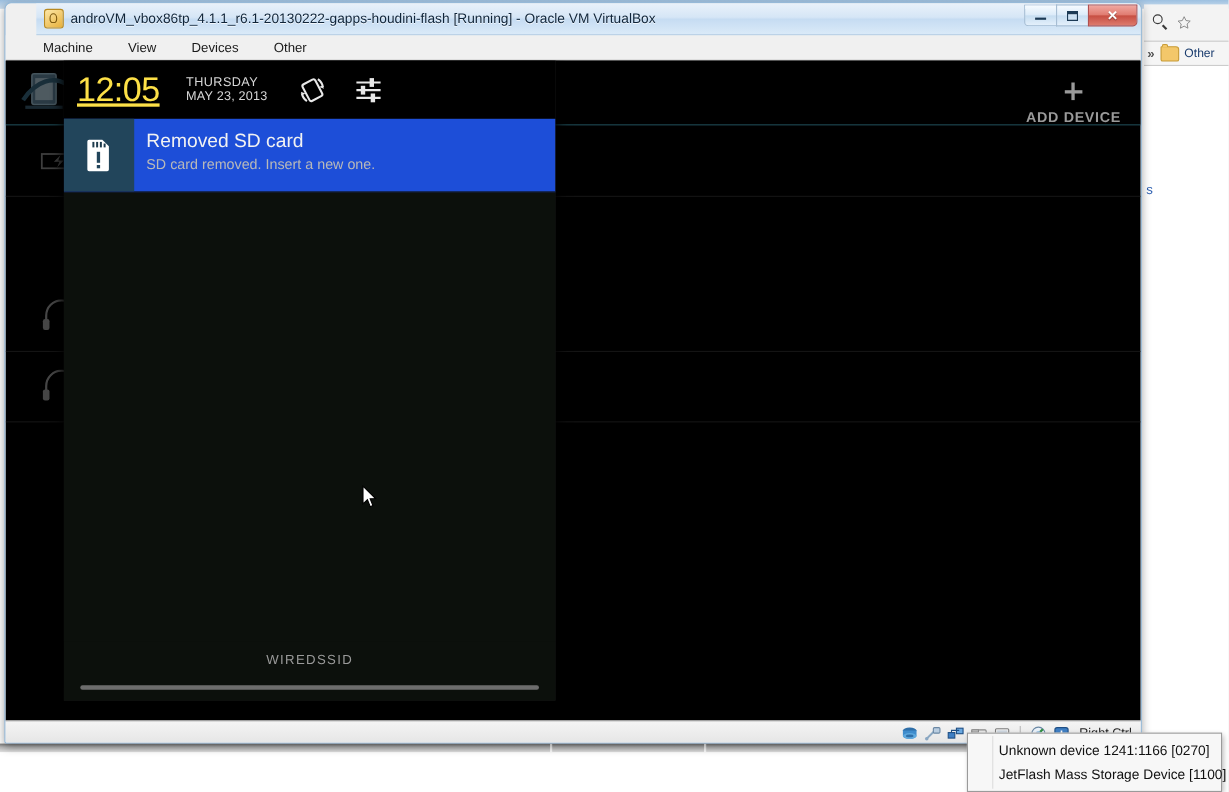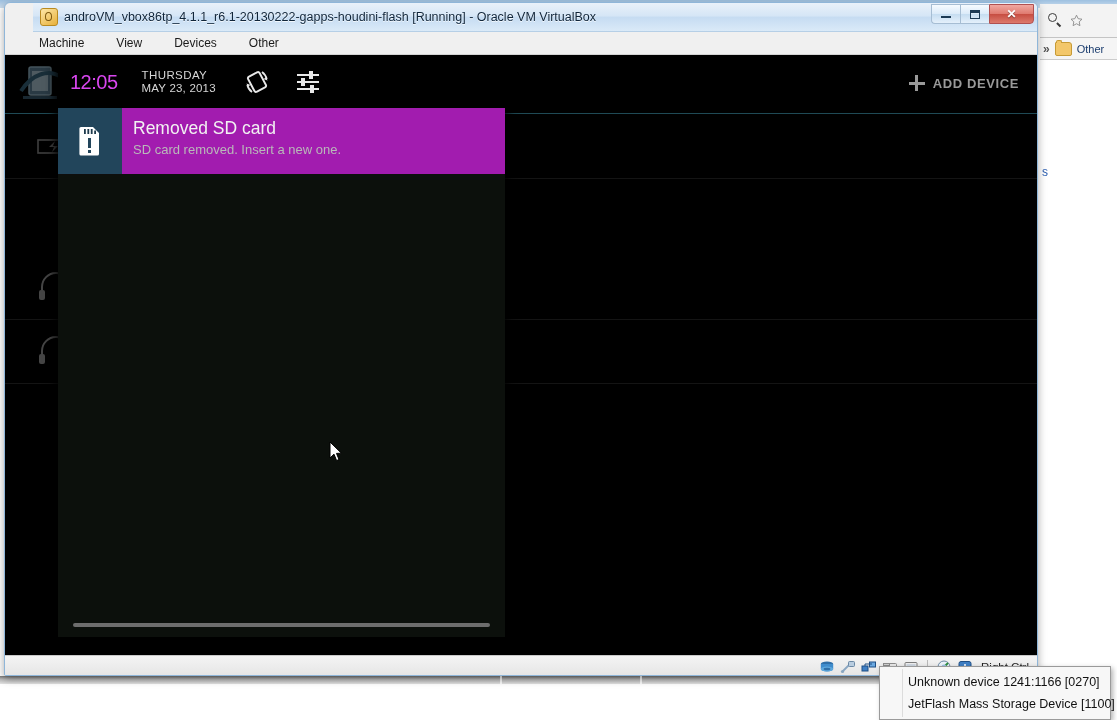--- a/index.html
+++ b/index.html
@@ -147,21 +147,21 @@
   .and-header {
     position: absolute; left: 0; top: 0; width: 100%; height: 58px;
     background: #000;
   }
   .and-header-ico {
     position: absolute; left: 12px; top: 8px; width: 46px; height: 42px;
     opacity: .55;
   }
   .and-add-device {
     position: absolute; right: 18px; top: 20px;
-    display: flex; align-items: center; gap: 8px;
+    display: flex; align-items: center; gap: 8px; flex-direction: column;
   }
   .plus-ico { position: relative; width: 16px; height: 16px; flex: none; }
   .plus-ico::before, .plus-ico::after {
     content: ""; position: absolute; background: #9a9a9a;
   }
   .plus-ico::before { left: 0; top: 6.5px; width: 16px; height: 3px; }
   .plus-ico::after  { top: 0; left: 6.5px; height: 16px; width: 3px; }
   .and-add-label {
     font-size: 13px; letter-spacing: .6px; color: #9a9a9a; font-weight: bold;
   }
@@ -184,32 +184,33 @@
     position: absolute; left: 53px; top: 0; width: 447px; height: 582px;
     background: #181818;
     box-shadow: 2px 0 10px rgba(0,0,0,.8), -2px 0 10px rgba(0,0,0,.8);
     overflow: hidden;
   }
   .shade-header {
     height: 53px; background: #000; display: flex; align-items: center;
     padding-left: 12px; box-sizing: border-box;
   }
   .shade-clock {
-    font-size: 20px; color: #d946ef; font-weight: 300; line-height: 1;
+    font-size: 31px; color: #fde047; font-weight: 300; line-height: 1;
     letter-spacing: -.5px;
+    text-decoration: underline;
   }
   .shade-date {
     margin-left: 24px; line-height: 1.12; color: #d6d6d6;
   }
   .shade-date .dow { font-size: 11.5px; letter-spacing: .4px; }
   .shade-date .mdy { font-size: 11.5px; letter-spacing: .2px; }
   .shade-icons { display: flex; align-items: center; gap: 24px; margin-left: 27px; }
 
   .notif {
-    display: flex; background: #a21caf; height: 66px; align-items: stretch;
+    display: flex; background: #1d4ed8; height: 66px; align-items: stretch;
     border-bottom: 1px solid #0e0e0e;
   }
   .notif-icon-cell {
     width: 64px; background: #22455b; display: flex;
     align-items: center; justify-content: center; flex: none;
   }
   .notif-body { padding: 10px 0 0 11px; }
   .notif-title { font-size: 17.5px; color: #f2f2f2; font-weight: normal; line-height: 1.2; }
   .notif-text  { font-size: 13px; color: #b9b9b9; margin-top: 3px; }
 
@@ -398,20 +399,21 @@
           </div>
           <div class="notif-body">
             <div class="notif-title">Removed SD card</div>
             <div class="notif-text">SD card removed. Insert a new one.</div>
           </div>
         </div>
 
         <div class="shade-spacer" style="height:450px"></div>
 
         <div class="shade-bottom">
+          <div class="shade-ssid">WIREDSSID</div>
           <div class="shade-handle"></div>
         </div>
       </div>
 
       <svg class="cursor" viewBox="0 0 14 22">
         <path d="M1 1 L1 17 L5 13.2 L7.6 19.6 L10 18.5 L7.5 12.4 L12.4 12.2 Z" fill="#ffffff" stroke="#000000" stroke-width="1"></path>
       </svg>
     </div>
 
     <div class="vm-statusbar">

